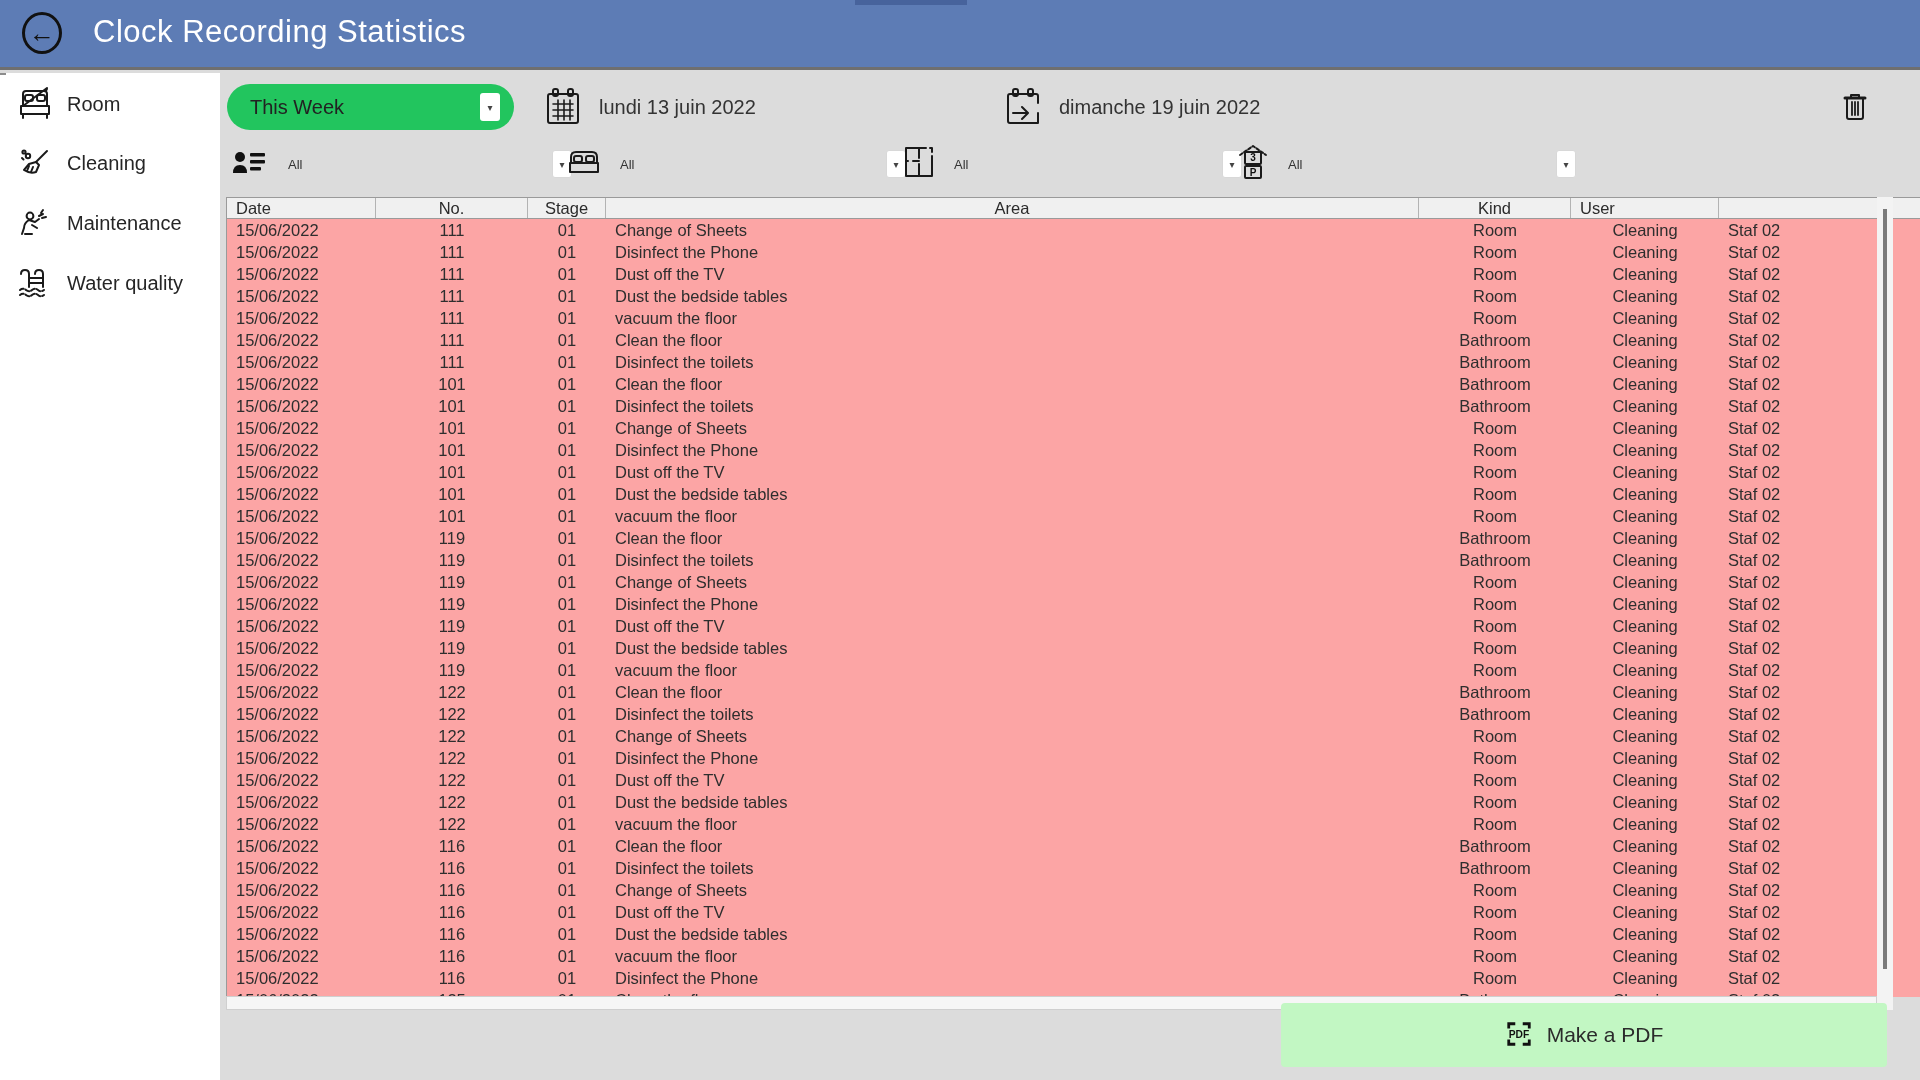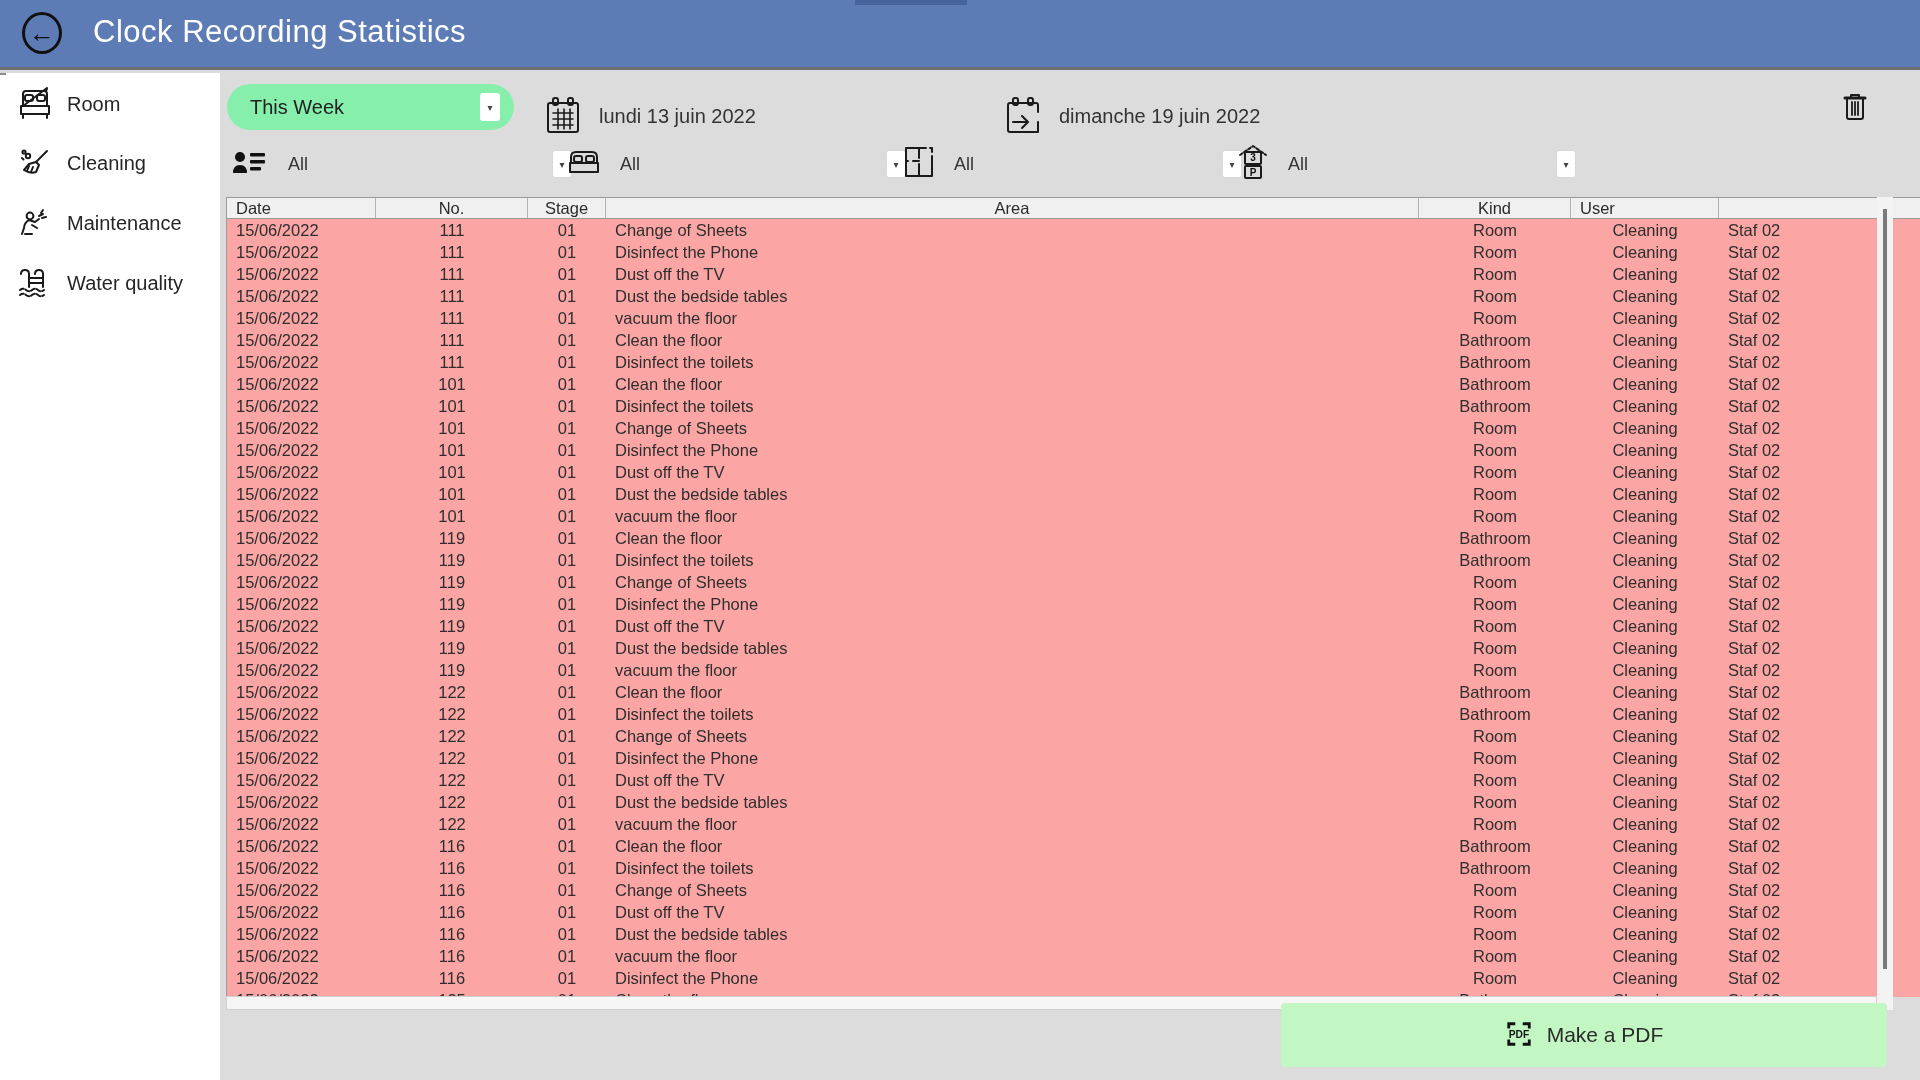--- a/index.html
+++ b/index.html
@@ -21,36 +21,36 @@
   .sidebar { position:absolute; left:0; top:73px; width:220px; height:1007px; background:#fff; }
   .sidebar-scroll { position:absolute; left:0; top:0; width:6px; height:58px; background:#8c8c8c; }
   .side-item { position:absolute; left:0; width:220px; height:58px; display:flex;
     align-items:center; cursor:pointer; background:#fff; }
   .side-item .s-icon { width:36px; height:36px; margin-left:17px; flex:none; }
   .side-item .s-label { margin-left:14px; font-size:20px; color:#262626; }
   svg.lineart { stroke:#1a1a1a; fill:none; stroke-width:2; stroke-linecap:round; stroke-linejoin:round; }
 
   
   .period-select { position:absolute; left:227px; top:84px; width:287px; height:46px;
-    background:#86efac; border-radius:23px; display:flex; align-items:center; cursor:pointer; }
+    background:#22c55e; border-radius:23px; display:flex; align-items:center; cursor:pointer; }
   .period-select .p-label { margin-left:23px; font-size:20px; color:#222; flex:1; }
   .dd-arrow-btn { width:20px; height:28px; background:#fff; border:1px solid #d8d8d8;
     border-radius:3px; display:flex; align-items:center; justify-content:center;
     font-size:10px; color:#444; cursor:pointer; }
   .period-select .dd-arrow-btn { margin-right:14px; border:none; }
-  .date-group { position:absolute; top:95px; height:42px; display:flex; align-items:center; }
+  .date-group { position:absolute; top:86px; height:42px; display:flex; align-items:center; }
   .date-group .d-icon { width:36px; height:40px; flex:none; cursor:pointer; }
   .date-group .d-label { margin-left:18px; font-size:20px; color:#333; }
   .trash-btn { position:absolute; left:1840px; top:92px; width:30px; height:30px; cursor:pointer; }
 
   
   .filter-bar { position:absolute; left:220px; top:143px; width:1700px; height:42px; }
   .f-group { position:absolute; top:0; height:42px; display:flex; align-items:center; }
   .f-group .f-icon { flex:none; }
-  .f-group .f-label { font-size:18px; color:#333; }
+  .f-group .f-label { font-size:13px; color:#333; }
 
   
   .grid { position:absolute; left:226px; top:197px; width:1906px;
     border-left:1px solid #9a9a9a; border-top:1px solid #9a9a9a; border-right:1px solid #9a9a9a;
     background:#fff; }
   .thead { display:grid; grid-template-columns:149px 152px 78px 813px 152px 148px 158px;
     height:21px; background:#f0f0f0; border-bottom:1px solid #9a9a9a; }
   .thcell { font-size:16.5px; color:#2b2b2b; line-height:20px; border-right:1px solid #b3b3b3;
     overflow:hidden; white-space:nowrap; }
   .tbody { height:778px; overflow:hidden; background:#fca5a5; }

